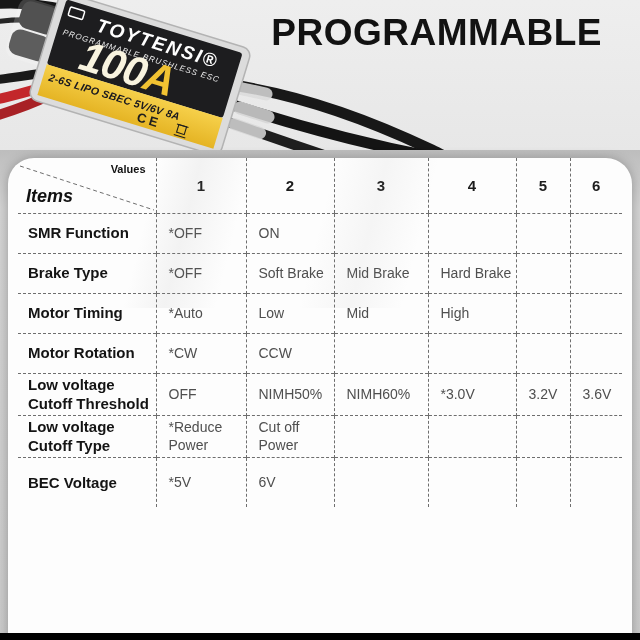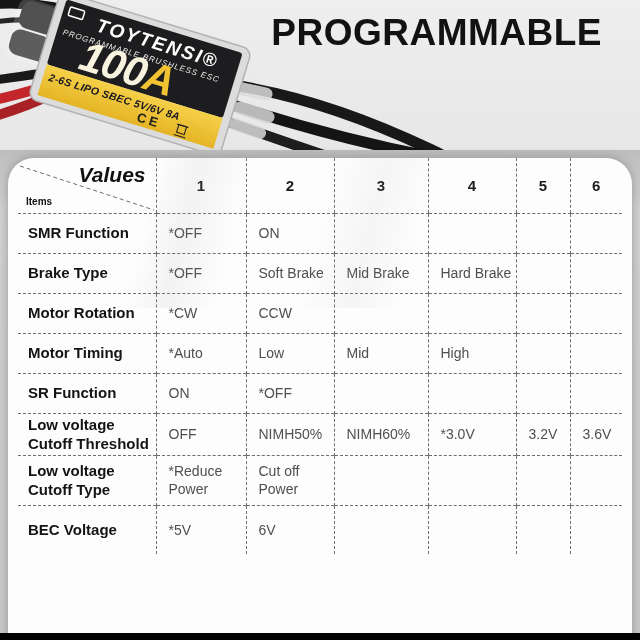--- a/index.html
+++ b/index.html
@@ -51,22 +51,22 @@
     font-size:15px;font-weight:bold;color:#141414;text-align:left;
     padding-left:10px;white-space:pre-line;line-height:1.3;vertical-align:middle;
   }
   .param-table td.val{
     font-size:14px;color:#4f4f4f;text-align:left;
     padding-left:12px;white-space:pre-line;line-height:1.3;vertical-align:middle;
   }
   
   th.corner{position:relative;}
   th.corner svg{position:absolute;top:0;left:0;}
-  .corner-values{position:absolute;top:5px;right:10px;font-size:21px;font-weight:bold;color:#111;font-style:italic;}
-  .corner-items{position:absolute;bottom:6px;left:8px;font-size:10px;font-weight:bold;color:#111;}
+  .corner-values{position:absolute;top:5px;right:10px;font-size:11px;font-weight:bold;color:#111;}
+  .corner-items{position:absolute;bottom:6px;left:8px;font-size:18px;font-weight:bold;color:#111;font-style:italic;}
   
   .bottom-bar{position:absolute;left:0;bottom:0;width:640px;height:7px;background:#000;z-index:6;}
 </style>
 </head>
 <body>
 
 <div class="photo-area">
   <svg width="640" height="152" viewBox="0 0 640 152">
     <defs>
       <linearGradient id="yg" x1="0" y1="0" x2="0" y2="1">
@@ -166,41 +166,32 @@
         <tr>
           <th class="rowlabel">Brake Type</th>
           <td class="val">*OFF</td>
           <td class="val">Soft Brake</td>
           <td class="val">Mid Brake</td>
           <td class="val">Hard Brake</td>
           <td class="val"></td>
           <td class="val"></td>
         </tr>
         <tr>
-          <th class="rowlabel">Motor Rotation</th>
-          <td class="val">*CW</td>
-          <td class="val">CCW</td>
-          <td class="val"></td>
-          <td class="val"></td>
-          <td class="val"></td>
-          <td class="val"></td>
-        </tr>
-        <tr>
           <th class="rowlabel">Motor Timing</th>
           <td class="val">*Auto</td>
           <td class="val">Low</td>
           <td class="val">Mid</td>
           <td class="val">High</td>
           <td class="val"></td>
           <td class="val"></td>
         </tr>
         <tr>
-          <th class="rowlabel">SR Function</th>
-          <td class="val">ON</td>
-          <td class="val">*OFF</td>
+          <th class="rowlabel">Motor Rotation</th>
+          <td class="val">*CW</td>
+          <td class="val">CCW</td>
           <td class="val"></td>
           <td class="val"></td>
           <td class="val"></td>
           <td class="val"></td>
         </tr>
         <tr>
           <th class="rowlabel">Low voltage
 Cutoff Threshold</th>
           <td class="val">OFF</td>
           <td class="val">NIMH50%</td>

